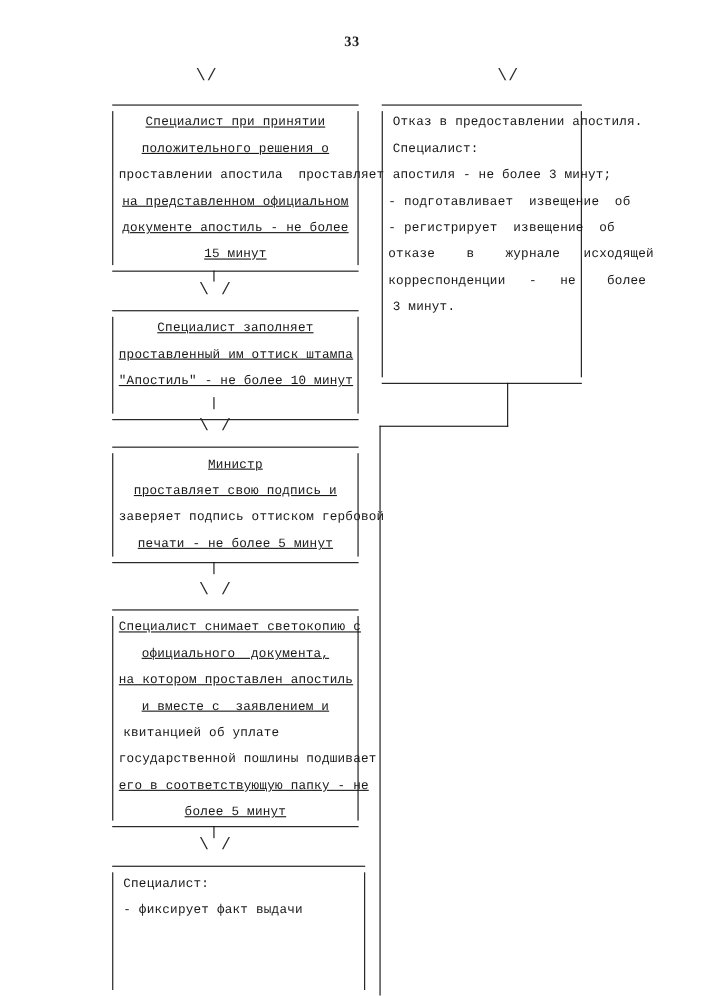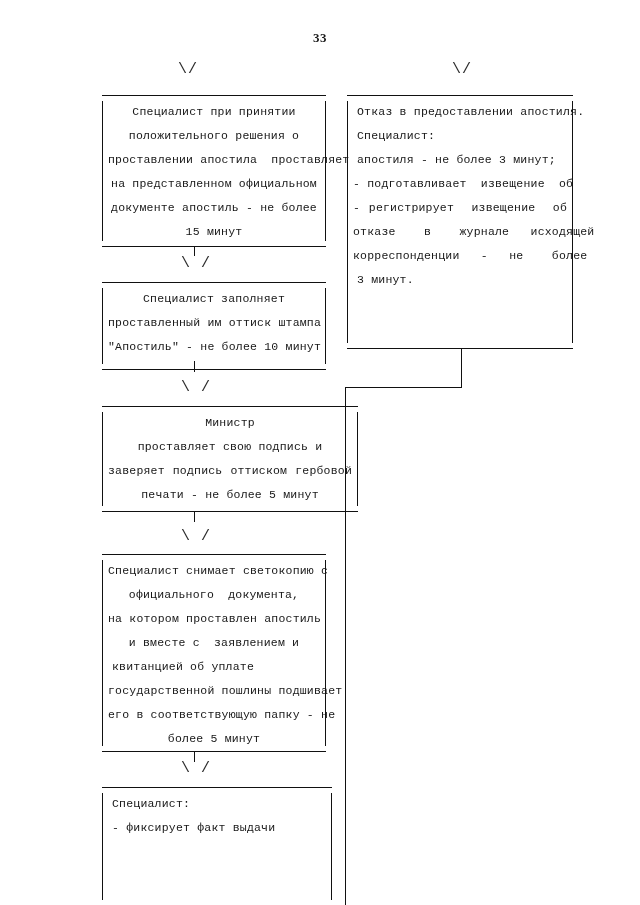--- a/index.html
+++ b/index.html
@@ -75,21 +75,21 @@
     padding: 4px 6px 4px 6px;
   }
   .line {
     font-size: 11.5px;
     line-height: 24px;
     height: 24px;
     white-space: pre;
     color: #171717;
     letter-spacing: 0.2px;
   }
-  .line.center { text-align: center; }
+  .line.center { text-align: center; text-decoration: underline; }
   .line.left   { text-align: left; padding-left: 4px; }
   .line.just   { text-align: justify; text-align-last: justify; }
 
   
   .stroke-v {
     position: absolute;
     width: 0;
     border-left: 1.4px solid #111;
   }
   .stroke-h {
@@ -114,32 +114,32 @@
       <div class="line just">проставлении апостила  проставляет</div>
       <div class="line center">на представленном официальном</div>
       <div class="line center">документе апостиль - не более</div>
       <div class="line center">15 минут</div>
     </div>
   </div>
 
   <div class="stroke-v" style="left:194px; top:246px; height:10px;"></div>
   <div class="arrow" style="left:181px; top:256px;">\ /</div>
 
-  <div class="box" style="left:102px; top:282px; width:224px; height:88px;">
+  <div class="box" style="left:102px; top:282px; width:224px; height:100px;">
     <div class="box-lines">
       <div class="line center">Специалист заполняет</div>
       <div class="line center">проставленный им оттиск штампа</div>
       <div class="line center">"Апостиль" - не более 10 минут</div>
     </div>
   </div>
 
   <div class="stroke-v" style="left:194px; top:361px; height:11px;"></div>
   <div class="arrow" style="left:181px; top:380px;">\ /</div>
 
-  <div class="box" style="left:102px; top:406px; width:256px; height:106px;">
+  <div class="box" style="left:102px; top:406px; width:224px; height:106px;">
     <div class="box-lines">
       <div class="line center">Министр</div>
       <div class="line center">проставляет свою подпись и</div>
       <div class="line just">заверяет подпись оттиском гербовой</div>
       <div class="line center">печати - не более 5 минут</div>
     </div>
   </div>
 
   <div class="stroke-v" style="left:194px; top:511px; height:11px;"></div>
   <div class="arrow" style="left:181px; top:529px;">\ /</div>
@@ -162,21 +162,21 @@
 
   <div class="box no-bottom" style="left:102px; top:787px; width:230px; height:118px;">
     <div class="box-lines">
       <div class="line left">Специалист:</div>
       <div class="line left">- фиксирует факт выдачи</div>
     </div>
   </div>
 
   <div class="arrow" style="left:452px; top:62px;">\/</div>
 
-  <div class="box" style="left:347px; top:95px; width:226px; height:254px;">
+  <div class="box" style="left:347px; top:95px; width:182px; height:254px;">
     <div class="box-lines">
       <div class="line left">Отказ в предоставлении апостиля.</div>
       <div class="line left">Специалист:</div>
       <div class="line left">апостиля - не более 3 минут;</div>
       <div class="line just">- подготавливает  извещение  об</div>
       <div class="line just">- регистрирует  извещение  об</div>
       <div class="line just">отказе    в    журнале   исходящей</div>
       <div class="line just">корреспонденции   -   не    более</div>
       <div class="line left">3 минут.</div>
     </div>

